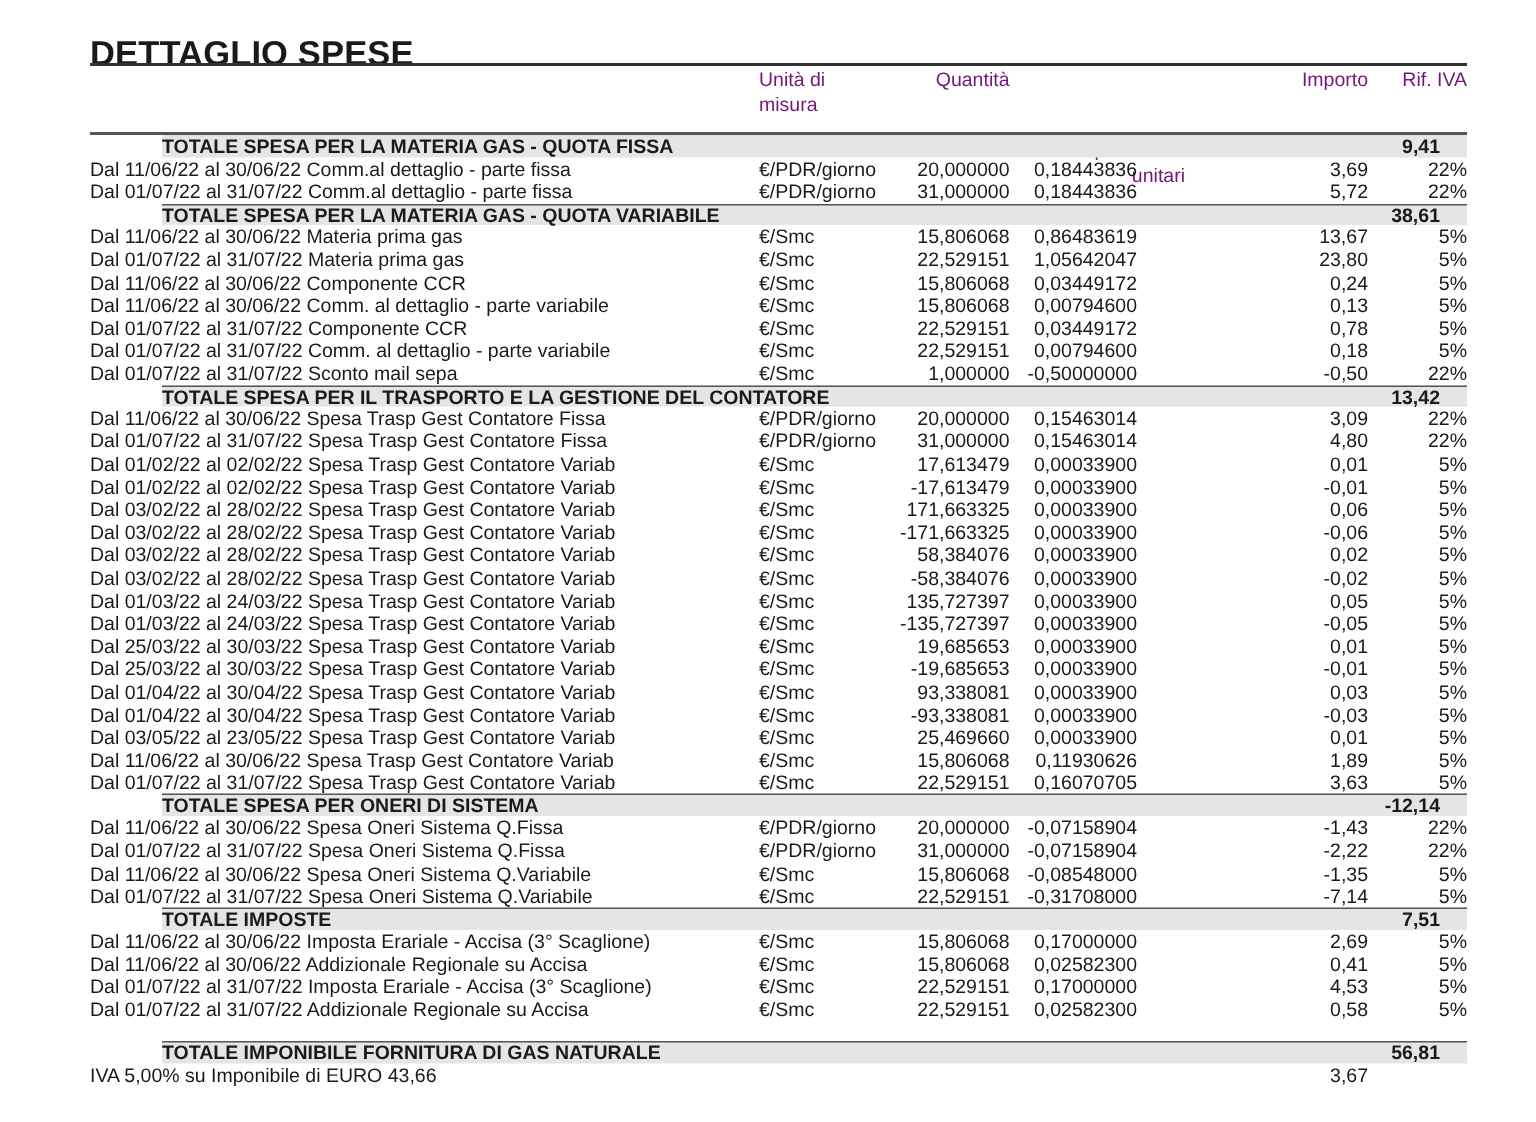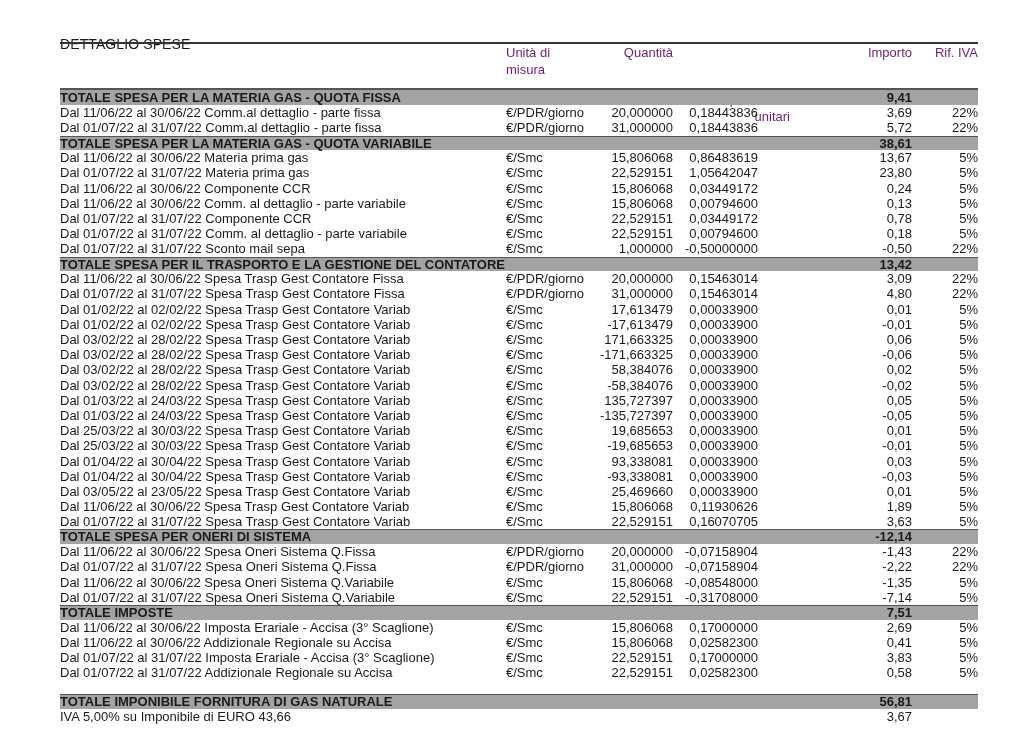--- a/index.html
+++ b/index.html
@@ -1,25 +1,25 @@
 <!DOCTYPE html>
 <html><head>
 <meta charset="utf-8">
 <style>
   html, body { margin:0; padding:0; background:#ffffff; }
   body { width:1024px; height:748px; overflow:hidden; position:relative;
          font-family:"Liberation Sans", sans-serif; color:#1a1a1a; }
   .page { position:absolute; left:60px; top:0; width:918px; }
-  .title { position:absolute; left:0; top:22px; font-size:14px; font-weight:normal; letter-spacing:0.1px;margin-top:14px; }
+  .title { position:absolute; left:0; top:22px; font-size:23px; font-weight:bold; letter-spacing:0.1px; }
   .title-rule { position:absolute; left:0; top:42px; width:918px; height:2px; background:#333; }
   .hdr { position:absolute; top:44px; font-size:13px; line-height:17px; color:#701a75; }
   .hdr-rule { position:absolute; left:0; top:88px; width:918px; height:2px; background:#555; }
   .rows { position:absolute; left:0; top:90px; width:918px; }
   .row { position:relative; height:15.2px; font-size:13px; line-height:15.2px; white-space:nowrap; }
-  .row.sec { background:#a3a3a3; font-weight:bold; }
+  .row.sec { background:#e5e5e5; font-weight:bold;margin-left:48px; }
   .row.sec.ruled { border-top:1.5px solid #555; height:13.7px; line-height:13.7px; }
   .c { position:absolute; top:0; }
   .desc { left:0; }
   .um { left:446px; }
   .qty { left:470px; width:143px; text-align:right; }
   .cor { left:588px; width:110px; text-align:right; }
   .imp { left:780px; width:72px; text-align:right; }
   .iva { left:870px; width:48px; text-align:right; }
   .gap { height:14px; }
 </style>
@@ -318,21 +318,21 @@
         <span class="c qty">15,806068</span>
         <span class="c cor">0,02582300</span>
         <span class="c imp">0,41</span>
         <span class="c iva">5%</span>
       </div>
       <div class="row">
         <span class="c desc">Dal 01/07/22 al 31/07/22 Imposta Erariale - Accisa  (3° Scaglione)</span>
         <span class="c um">€/Smc</span>
         <span class="c qty">22,529151</span>
         <span class="c cor">0,17000000</span>
-        <span class="c imp">3,83</span>
+        <span class="c imp">4,53</span>
         <span class="c iva">5%</span>
       </div>
       <div class="row">
         <span class="c desc">Dal 01/07/22 al 31/07/22 Addizionale Regionale su Accisa</span>
         <span class="c um">€/Smc</span>
         <span class="c qty">22,529151</span>
         <span class="c cor">0,02582300</span>
         <span class="c imp">0,58</span>
         <span class="c iva">5%</span>
       </div>

